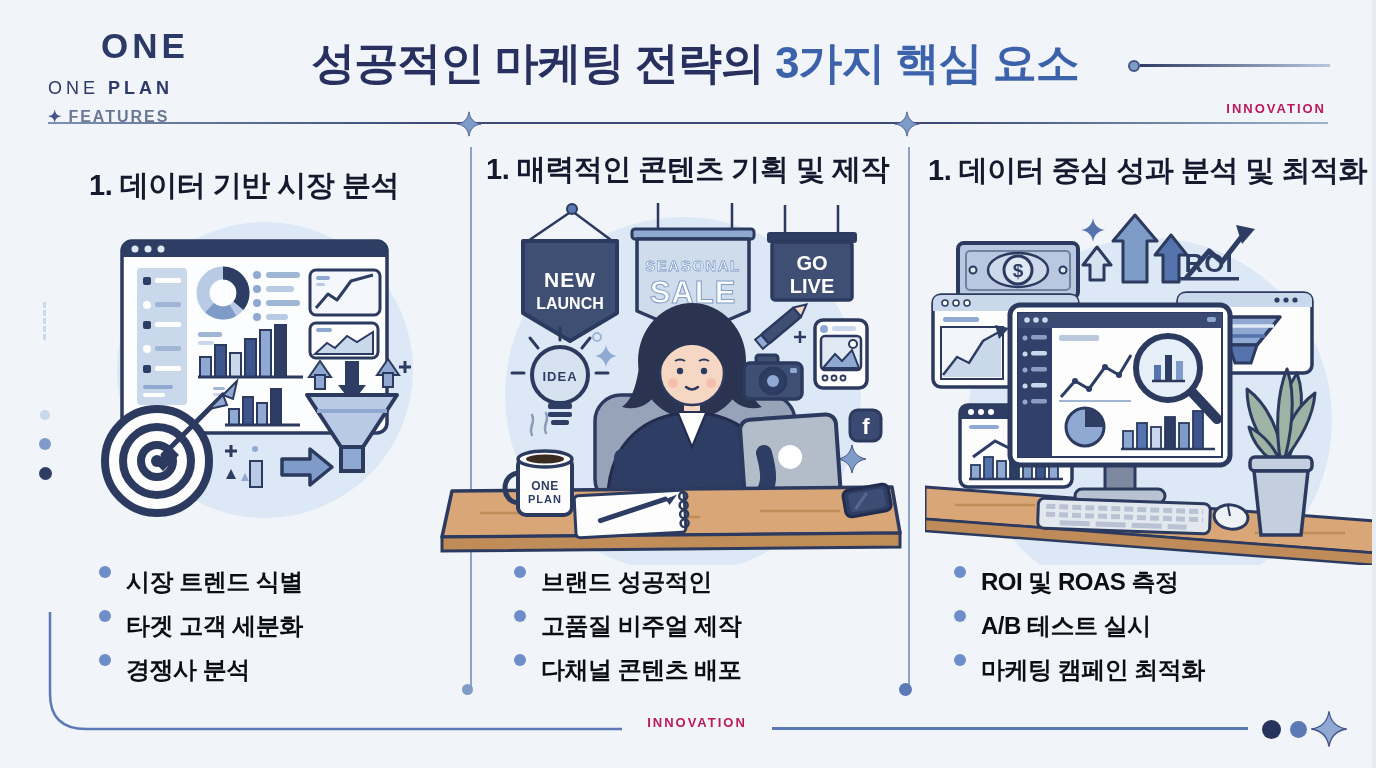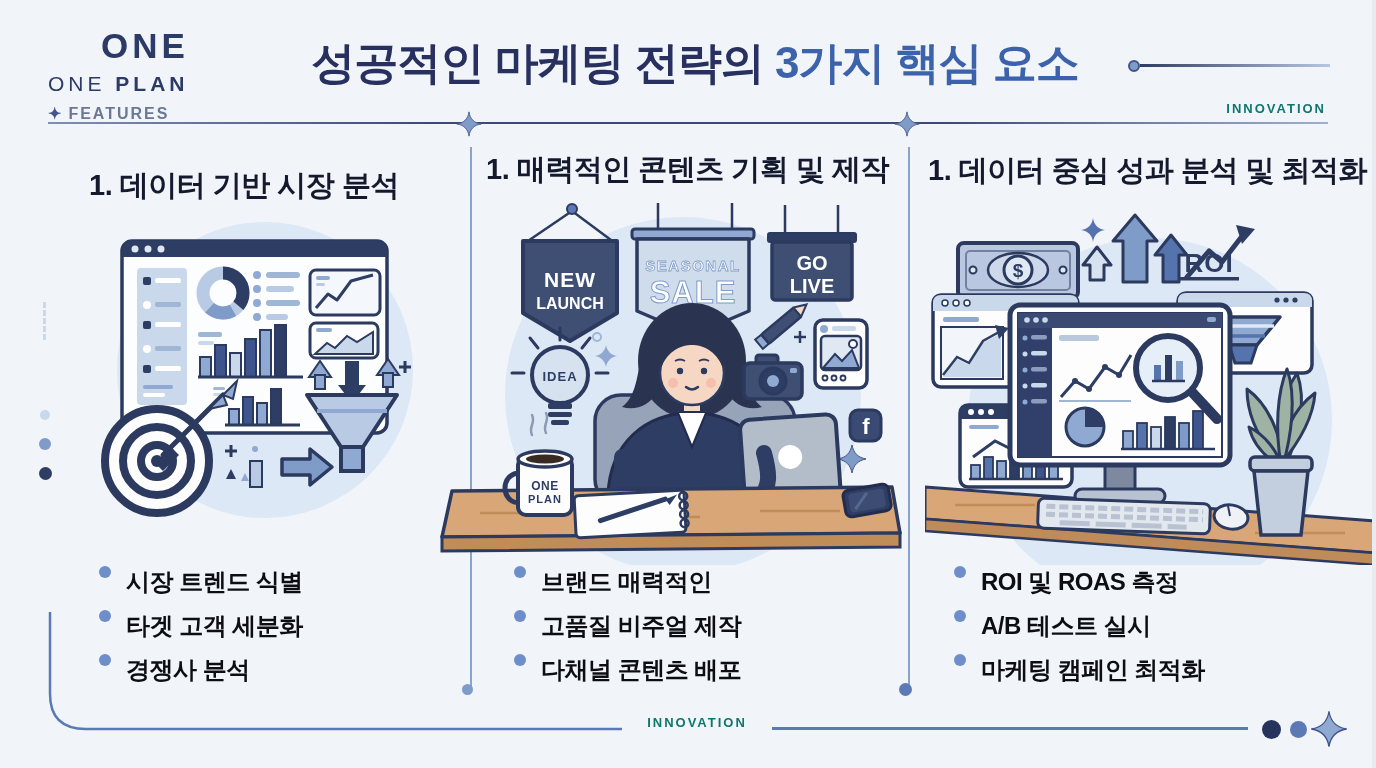--- a/index.html
+++ b/index.html
@@ -2,31 +2,31 @@
 <html><head>
 <meta charset="utf-8">
 <style>
   html,body{margin:0;padding:0;background:#e7ebf2;}
   .canvas{position:relative;width:1372px;height:768px;background:#f1f4f9;overflow:hidden;
           font-family:"Liberation Sans",sans-serif;color:#151a33;}
   .abs{position:absolute;}
   
   .logo{left:48px;top:26px;width:230px;}
   .logo-mark{font-size:35px;font-weight:900;letter-spacing:4px;color:#2b3a66;text-align:center;width:150px;margin-left:22px;}
-  .logo-name{margin-top:6px;font-size:21px;color:#2b3a66;letter-spacing:4px;white-space:nowrap;}
+  .logo-name{margin-top:12px;font-size:18px;color:#2b3a66;letter-spacing:4px;white-space:nowrap;}
   .logo-name .lt{font-weight:400;}
   .logo-name .bd{font-weight:800;}
   .logo-feat{margin-top:8px;font-size:16px;font-weight:700;color:#6a7894;letter-spacing:2px;}
   .logo-feat .fi{color:#44548a;margin-right:5px;}
   
   .main-title{left:250px;top:34px;width:890px;text-align:center;font-size:44px;font-weight:700;
               letter-spacing:-1px;color:#27305f;white-space:nowrap;}
   .main-title .accent{color:#3c62ab;}
   
-  .innov{font-size:13px;font-weight:700;color:#0f766e;letter-spacing:2px;}
+  .innov{font-size:13px;font-weight:700;color:#be185d;letter-spacing:2px;}
   .innov-top{right:46px;top:101px;}
   .innov-bottom{left:697px;top:715px;transform:translateX(-50%);}
   .dotline{left:1128px;top:60px;width:202px;height:12px;}
   .dotline .dl-dot{position:absolute;left:0;top:0;width:12px;height:12px;border-radius:50%;
                    background:#7f9cc9;border:2px solid #44548a;box-sizing:border-box;}
   .dotline .dl-line{position:absolute;left:12px;top:4px;width:190px;height:3px;
                     background:linear-gradient(90deg,#2e3d63,#b8c6de);}
   
   .hdivider{left:48px;top:122px;width:1280px;height:2px;background:linear-gradient(90deg,#7d90b5,#3c4a75 30%,#3c4a75 70%,#9fb0cd);}
   .vdivider{top:147px;width:2px;height:545px;background:#8aa3c8;}
@@ -523,21 +523,21 @@
         <span class="bullet-text">타겟 고객 세분화</span>
       </div>
     <div class="bullet-row">
         <span class="bullet-dot"></span>
         <span class="bullet-text">경쟁사 분석</span>
       </div>
   </div>
   <div class="abs bullets" style="left:514px;top:566px;">
     <div class="bullet-row">
         <span class="bullet-dot"></span>
-        <span class="bullet-text">브랜드 매력적인</span>
+        <span class="bullet-text">브랜드 성공적인</span>
       </div>
     <div class="bullet-row">
         <span class="bullet-dot"></span>
         <span class="bullet-text">고품질 비주얼 제작</span>
       </div>
     <div class="bullet-row">
         <span class="bullet-dot"></span>
         <span class="bullet-text">다채널 콘텐츠 배포</span>
       </div>
   </div>

